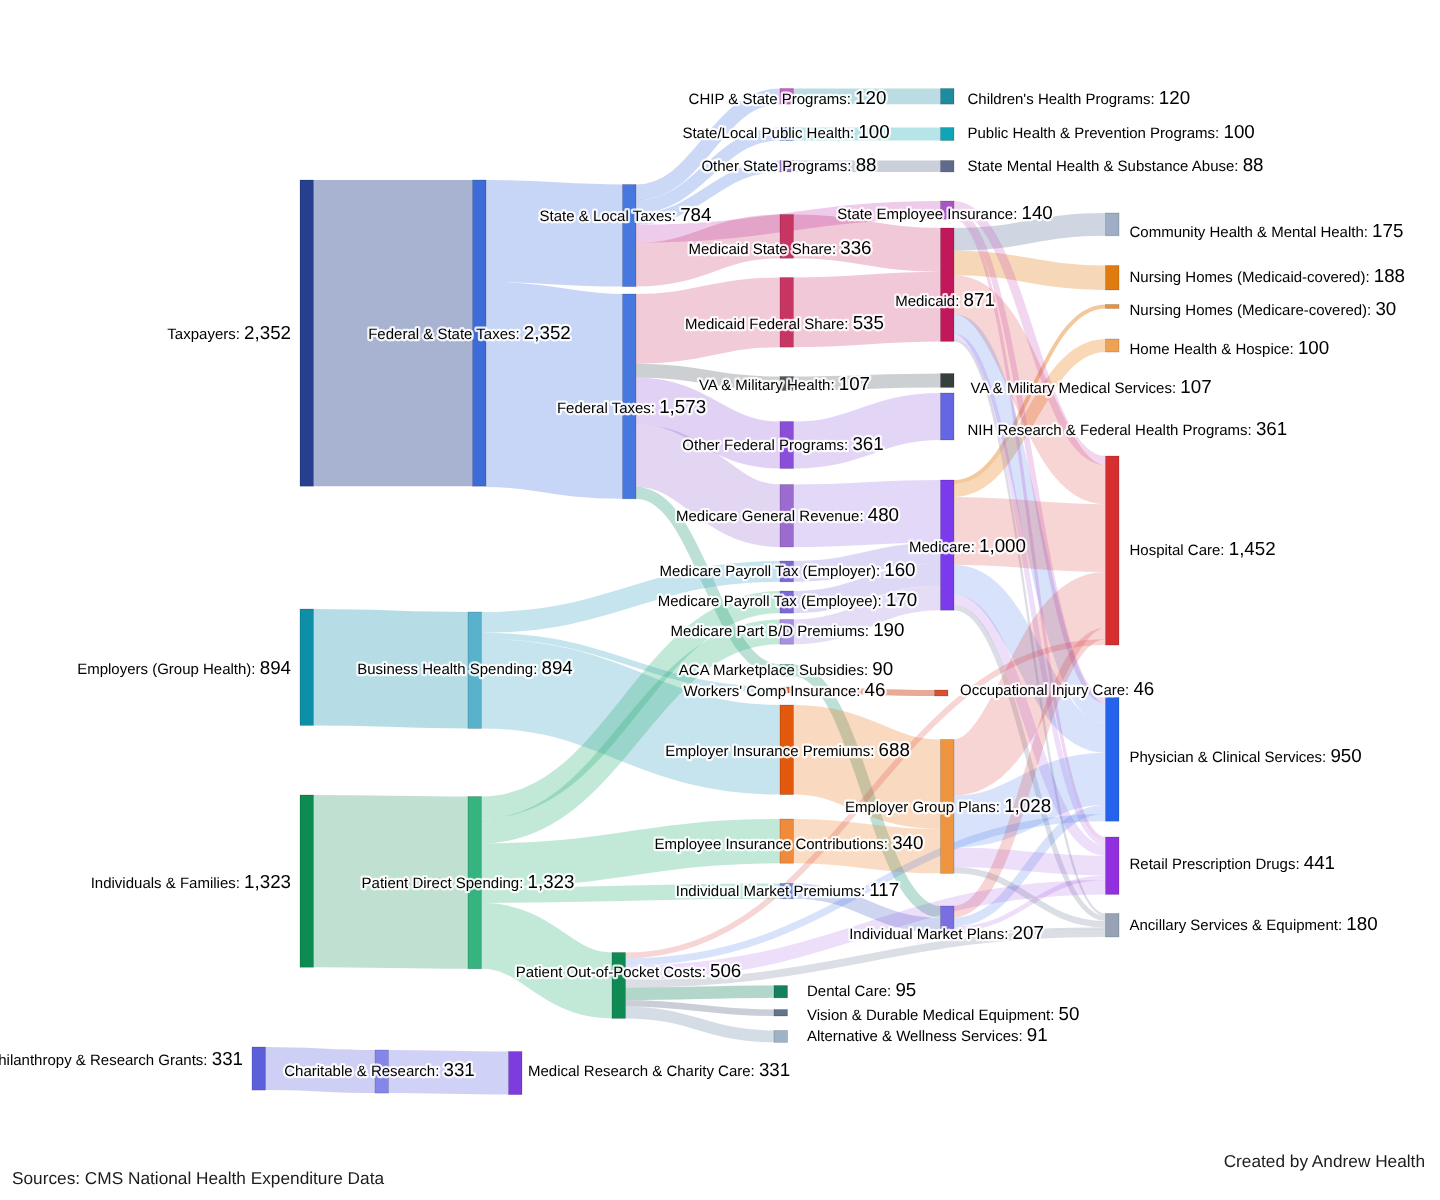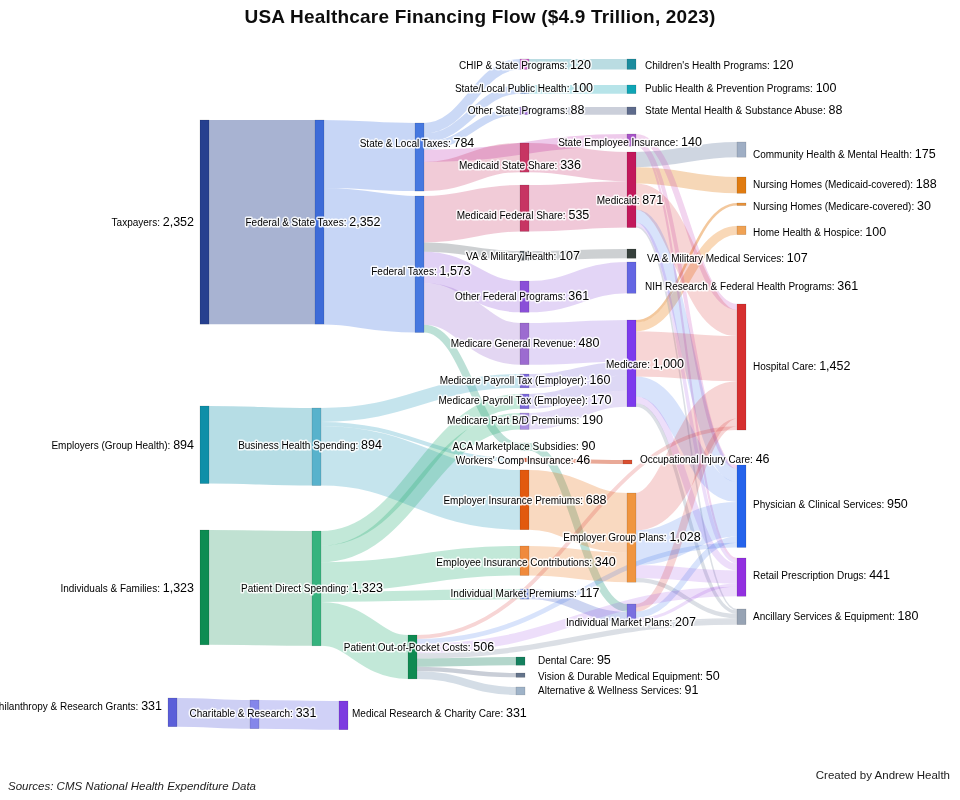--- a/index.html
+++ b/index.html
@@ -1,33 +1,32 @@
 <!DOCTYPE html>
 <html><head>
 <meta charset="utf-8">
 <style>
   html,body{margin:0;padding:0;background:#ffffff;}
   .stage{position:relative;width:960px;height:800px;background:#ffffff;overflow:hidden;
          font-family:"Liberation Sans",sans-serif;}
   .title{position:absolute;top:6px;left:0;width:100%;text-align:center;
          font-size:19px;font-weight:bold;color:#0d0d0d;letter-spacing:.2px;}
-  .src{position:absolute;left:8px;top:780px;font-style:italic;font-size:11.5px;color:#1c1c1c;}
+  .src{position:absolute;left:8px;top:780px;font-size:11.5px;color:#1c1c1c;}
   .credit{position:absolute;right:10px;top:769px;font-size:11.5px;color:#1c1c1c;}
   svg{position:absolute;left:0;top:0;}
   svg text.nlabel{paint-order:stroke;stroke:rgba(255,255,255,0.85);stroke-width:3px;
                   stroke-linejoin:round;fill:#000;dominant-baseline:middle;
                   font-family:"Liberation Sans",sans-serif;}
   svg tspan.nm{font-size:10px;}
   svg tspan.val{font-size:12.5px;}
 </style>
 </head>
 <body>
 
 <div class="stage">
-  <div class="title">USA Healthcare Financing Flow ($4.9 Trillion, 2023)</div>
   <svg id="sankey-svg" width="960" height="800" viewBox="0 0 960 800">
       <path d="M 209,222.0768 C 256.7,222.0768 267.3,222.0768 315,222.0768" fill="none" stroke="rgba(38,64,143,0.40)" stroke-width="204.15"></path>
       <path d="M 209,444.7996 C 255.35,444.7996 265.65,446.7996 312,446.7996" fill="none" stroke="rgba(14,143,168,0.30)" stroke-width="77.60"></path>
       <path d="M 209,587.4182 C 255.35,587.4182 265.65,588.4182 312,588.4182" fill="none" stroke="rgba(13,140,82,0.26)" stroke-width="114.84"></path>
       <path d="M 177,712.3654 C 209.85,712.3654 217.15,714.3654 250,714.3654" fill="none" stroke="rgba(91,95,217,0.30)" stroke-width="28.73"></path>
       <path d="M 324,154.0256 C 364.95,154.0256 374.05,157.0256 415,157.0256" fill="none" stroke="rgba(70,120,224,0.30)" stroke-width="68.05"></path>
       <path d="M 324,256.3194 C 364.95,256.3194 374.05,264.2682 415,264.2682" fill="none" stroke="rgba(70,120,224,0.30)" stroke-width="136.54"></path>
       <path d="M 424,128.208 C 467.2,128.208 476.8,64.208 520,64.208" fill="none" stroke="rgba(70,120,224,0.28)" stroke-width="10.42"></path>
       <path d="M 424,137.756 C 467.2,137.756 476.8,89.34 520,89.34" fill="none" stroke="rgba(70,120,224,0.28)" stroke-width="8.68"></path>
       <path d="M 424,145.9152 C 467.2,145.9152 476.8,110.8192 520,110.8192" fill="none" stroke="rgba(70,120,224,0.28)" stroke-width="7.64"></path>

